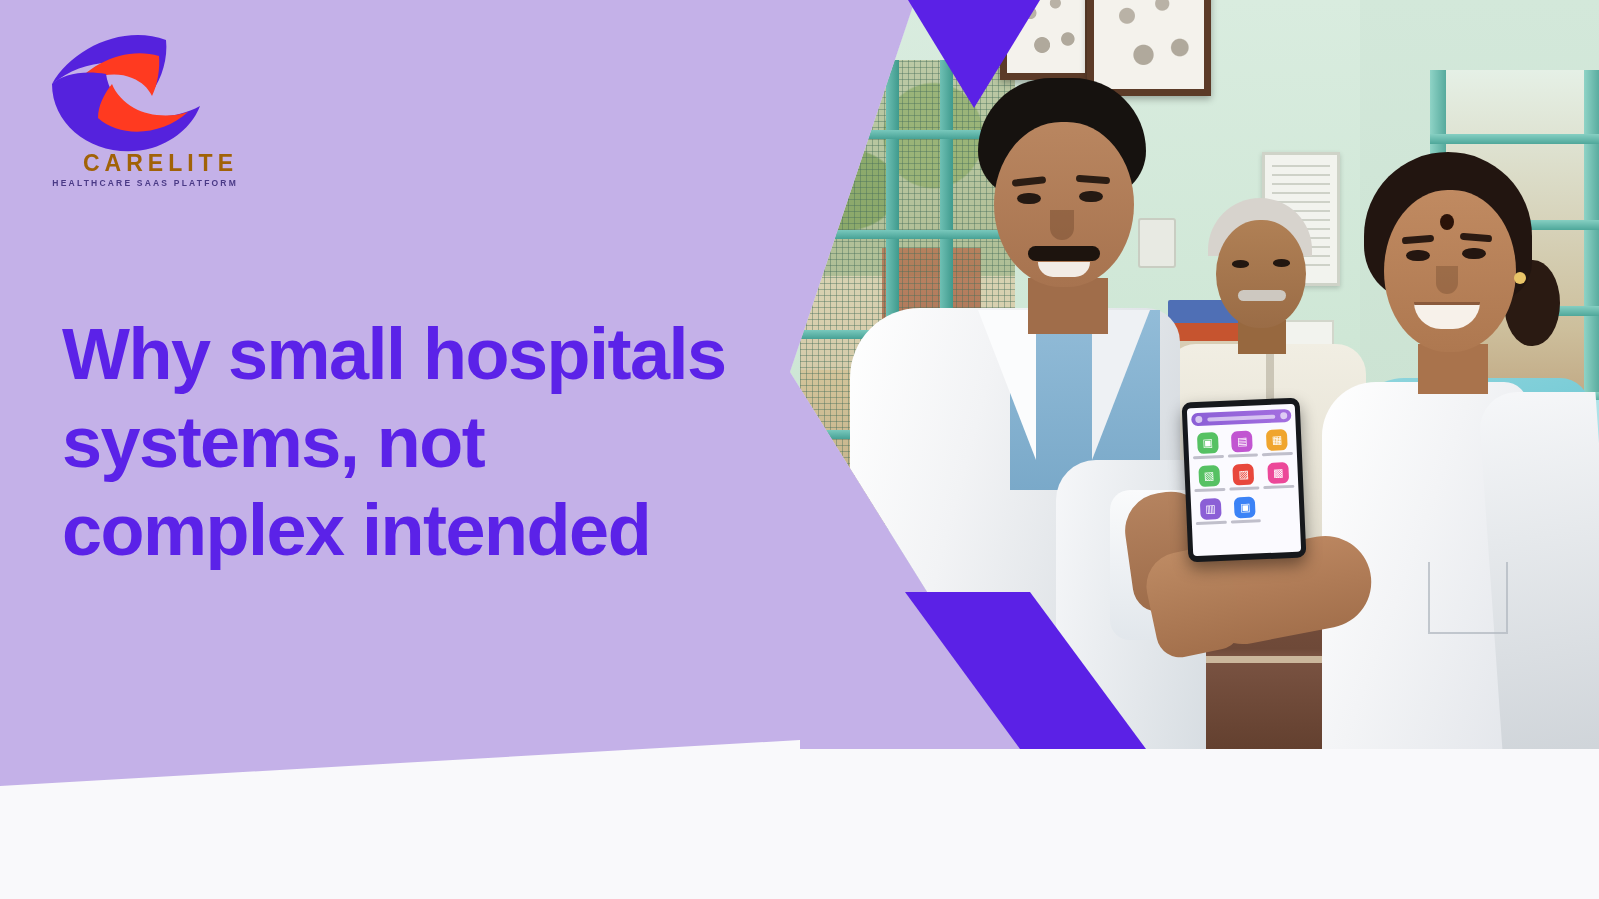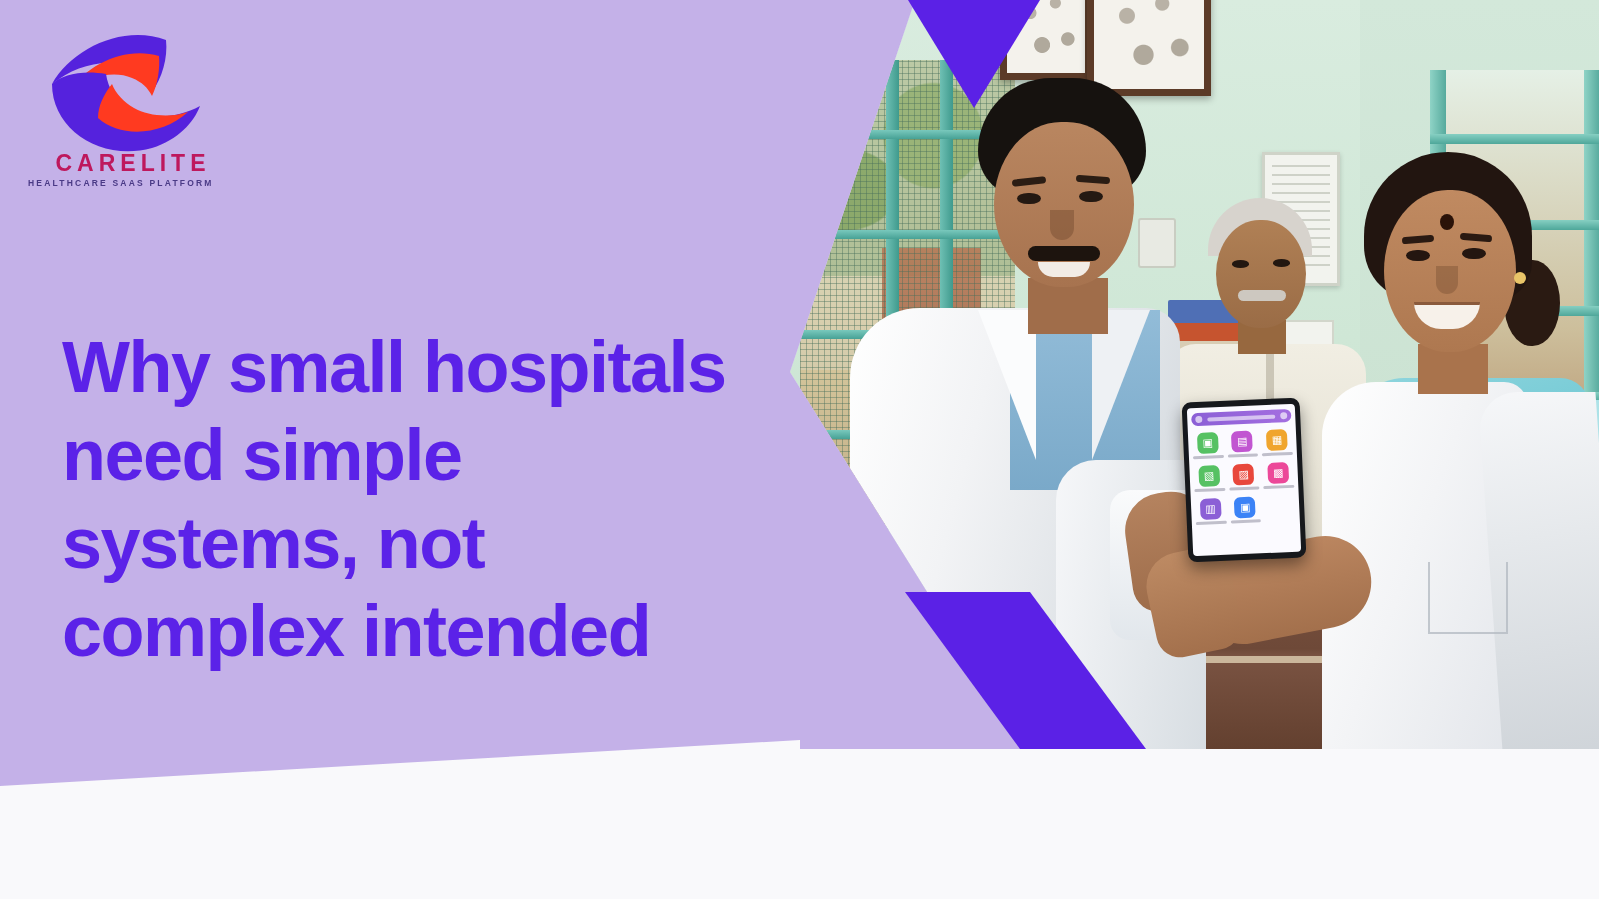--- a/index.html
+++ b/index.html
@@ -442,39 +442,39 @@
     clip-path: polygon(905px 592px, 1030px 592px, 1146px 749px, 1020px 749px);
   }
 
   
   .logo {
     position: absolute; left: 28px; top: 22px; width: 210px; height: 152px;
   }
   .logo svg { display: block; }
   .logo-word {
     position: absolute; left: 0; top: 128px; width: 210px;
-    text-align: center;
-    color: #be185d;
+    text-align: right;
+    color: #a16207;
     font-weight: 800;
     font-size: 23px;
     letter-spacing: 5px;
   }
   .logo-tag {
     position: absolute; left: 0; top: 156px; width: 210px;
-    text-align: left;
+    text-align: right;
     color: #4a3a86;
     font-weight: 700;
     font-size: 8.5px;
     letter-spacing: 2.2px;
   }
 
   
   .headline {
     position: absolute;
-    left: 62px; top: 275px; width: 700px;
+    left: 62px; top: 262px; width: 700px;
     color: #5b22e8;
     font-weight: 900;
     font-size: 72px;
     line-height: 88px;
     letter-spacing: -1.5px;
   }
   .headline .ln { display: block; white-space: nowrap; }
 
   
   .note {
@@ -650,19 +650,18 @@
       <path d="M131 34 C98 24 60 42 42 68 C62 54 86 48 104 56 C114 60 120 66 124 74 C130 62 132 46 131 34 Z" fill="#ff3a20"></path>
       <path d="M24 62 C24 108 74 140 124 126 C150 118 166 100 172 84 C150 96 122 98 104 88 C88 80 80 66 78 52 C56 48 34 52 24 62 Z" fill="#5522dd"></path>
       <path d="M70 96 C92 116 134 114 160 90 C142 96 120 94 106 86 C96 80 88 72 84 62 C76 72 70 84 70 96 Z" fill="#ff3a20"></path>
     </svg>
     <div class="logo-word">CARELITE</div>
     <div class="logo-tag">HEALTHCARE SAAS PLATFORM</div>
   </div>
 
   <h1 class="headline" id="headline">
       <span class="ln">Why small hospitals</span>
-      <span class="ln">need simple</span>
       <span class="ln">systems, not</span>
       <span class="ln">complex intended</span>
     </h1>
 
 
 </div>
 
 </body></html>

